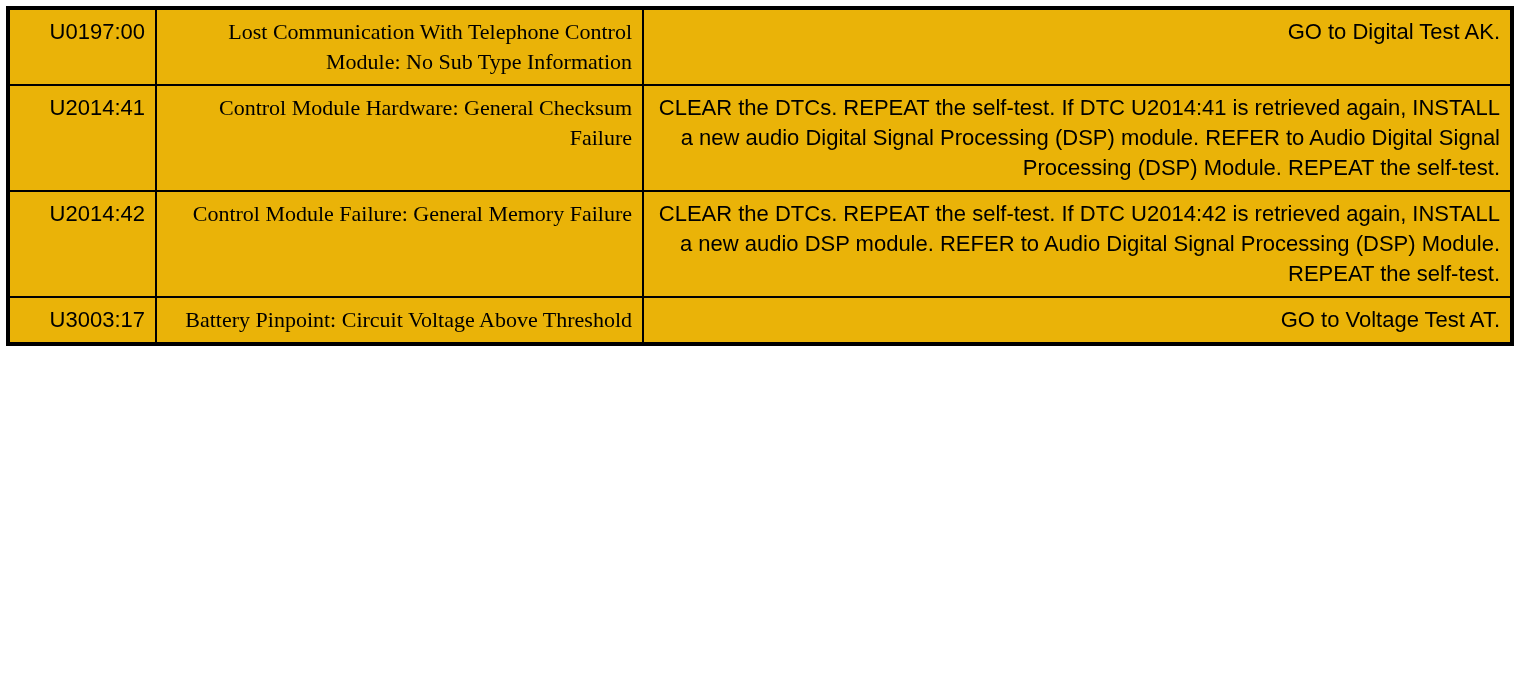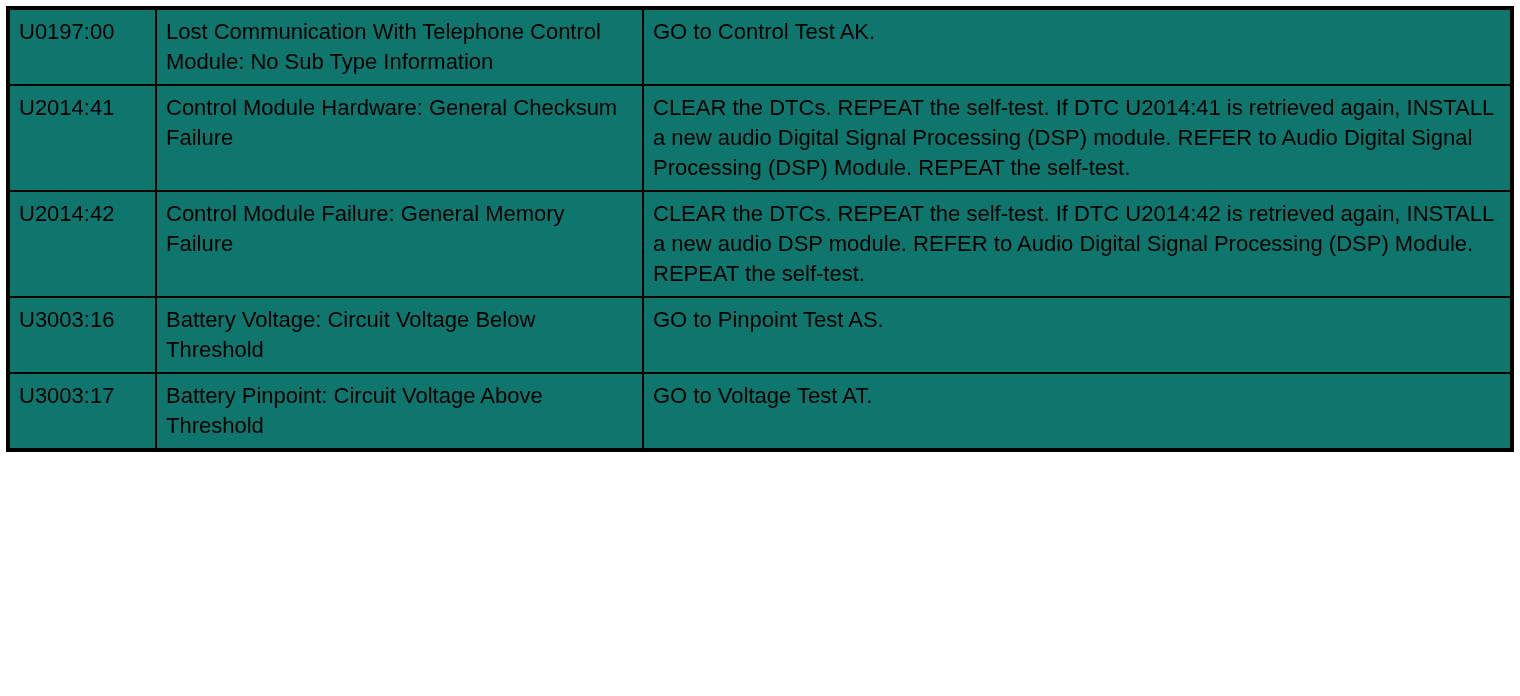--- a/index.html
+++ b/index.html
@@ -12,65 +12,61 @@
     width: 1520px;
     height: 696px;
     background: #ffffff;
     box-sizing: border-box;
     padding: 6px;
   }
   table.dtc-table {
     border-collapse: collapse;
     table-layout: fixed;
     width: 100%;
-    background: #0f766e;
+    background: #eab308;
+    text-align: right;
   }
   table.dtc-table, table.dtc-table td {
     border: 2px solid #000000;
   }
   table.dtc-table {
     border-width: 4px;
   }
   table.dtc-table td {
     vertical-align: top;
     padding: 7px 10px 7px 9px;
     font-size: 22px;
     line-height: 30px;
     color: #000000;
     word-wrap: break-word;
   }
   td.col-code { width: 126px; padding-left: 8px; padding-right: 4px; }
-  td.col-desc { width: 466px; }
+  td.col-desc { width: 466px; font-family: Liberation Serif, serif; }
 </style>
 </head>
 <body>
 
 <div class="page">
   <table class="dtc-table">
     <tbody>
       <tr>
         <td class="col-code">U0197:00</td>
         <td class="col-desc">Lost Communication With Telephone Control Module: No Sub Type Information</td>
-        <td class="col-action">GO to Control Test AK.</td>
+        <td class="col-action">GO to Digital Test AK.</td>
       </tr>
       <tr>
         <td class="col-code">U2014:41</td>
         <td class="col-desc">Control Module Hardware: General Checksum Failure</td>
         <td class="col-action">CLEAR the DTCs. REPEAT the self-test. If DTC U2014:41 is retrieved again, INSTALL a new audio Digital Signal Processing (DSP) module. REFER to Audio Digital Signal Processing (DSP) Module. REPEAT the self-test.</td>
       </tr>
       <tr>
         <td class="col-code">U2014:42</td>
         <td class="col-desc">Control Module Failure: General Memory Failure</td>
         <td class="col-action">CLEAR the DTCs. REPEAT the self-test. If DTC U2014:42 is retrieved again, INSTALL a new audio DSP module. REFER to Audio Digital Signal Processing (DSP) Module. REPEAT the self-test.</td>
       </tr>
       <tr>
-        <td class="col-code">U3003:16</td>
-        <td class="col-desc">Battery Voltage: Circuit Voltage Below Threshold</td>
-        <td class="col-action">GO to Pinpoint Test AS.</td>
-      </tr>
-      <tr>
         <td class="col-code">U3003:17</td>
         <td class="col-desc">Battery Pinpoint: Circuit Voltage Above Threshold</td>
         <td class="col-action">GO to Voltage Test AT.</td>
       </tr>
     </tbody>
   </table>
 </div>
 
 </body></html>

